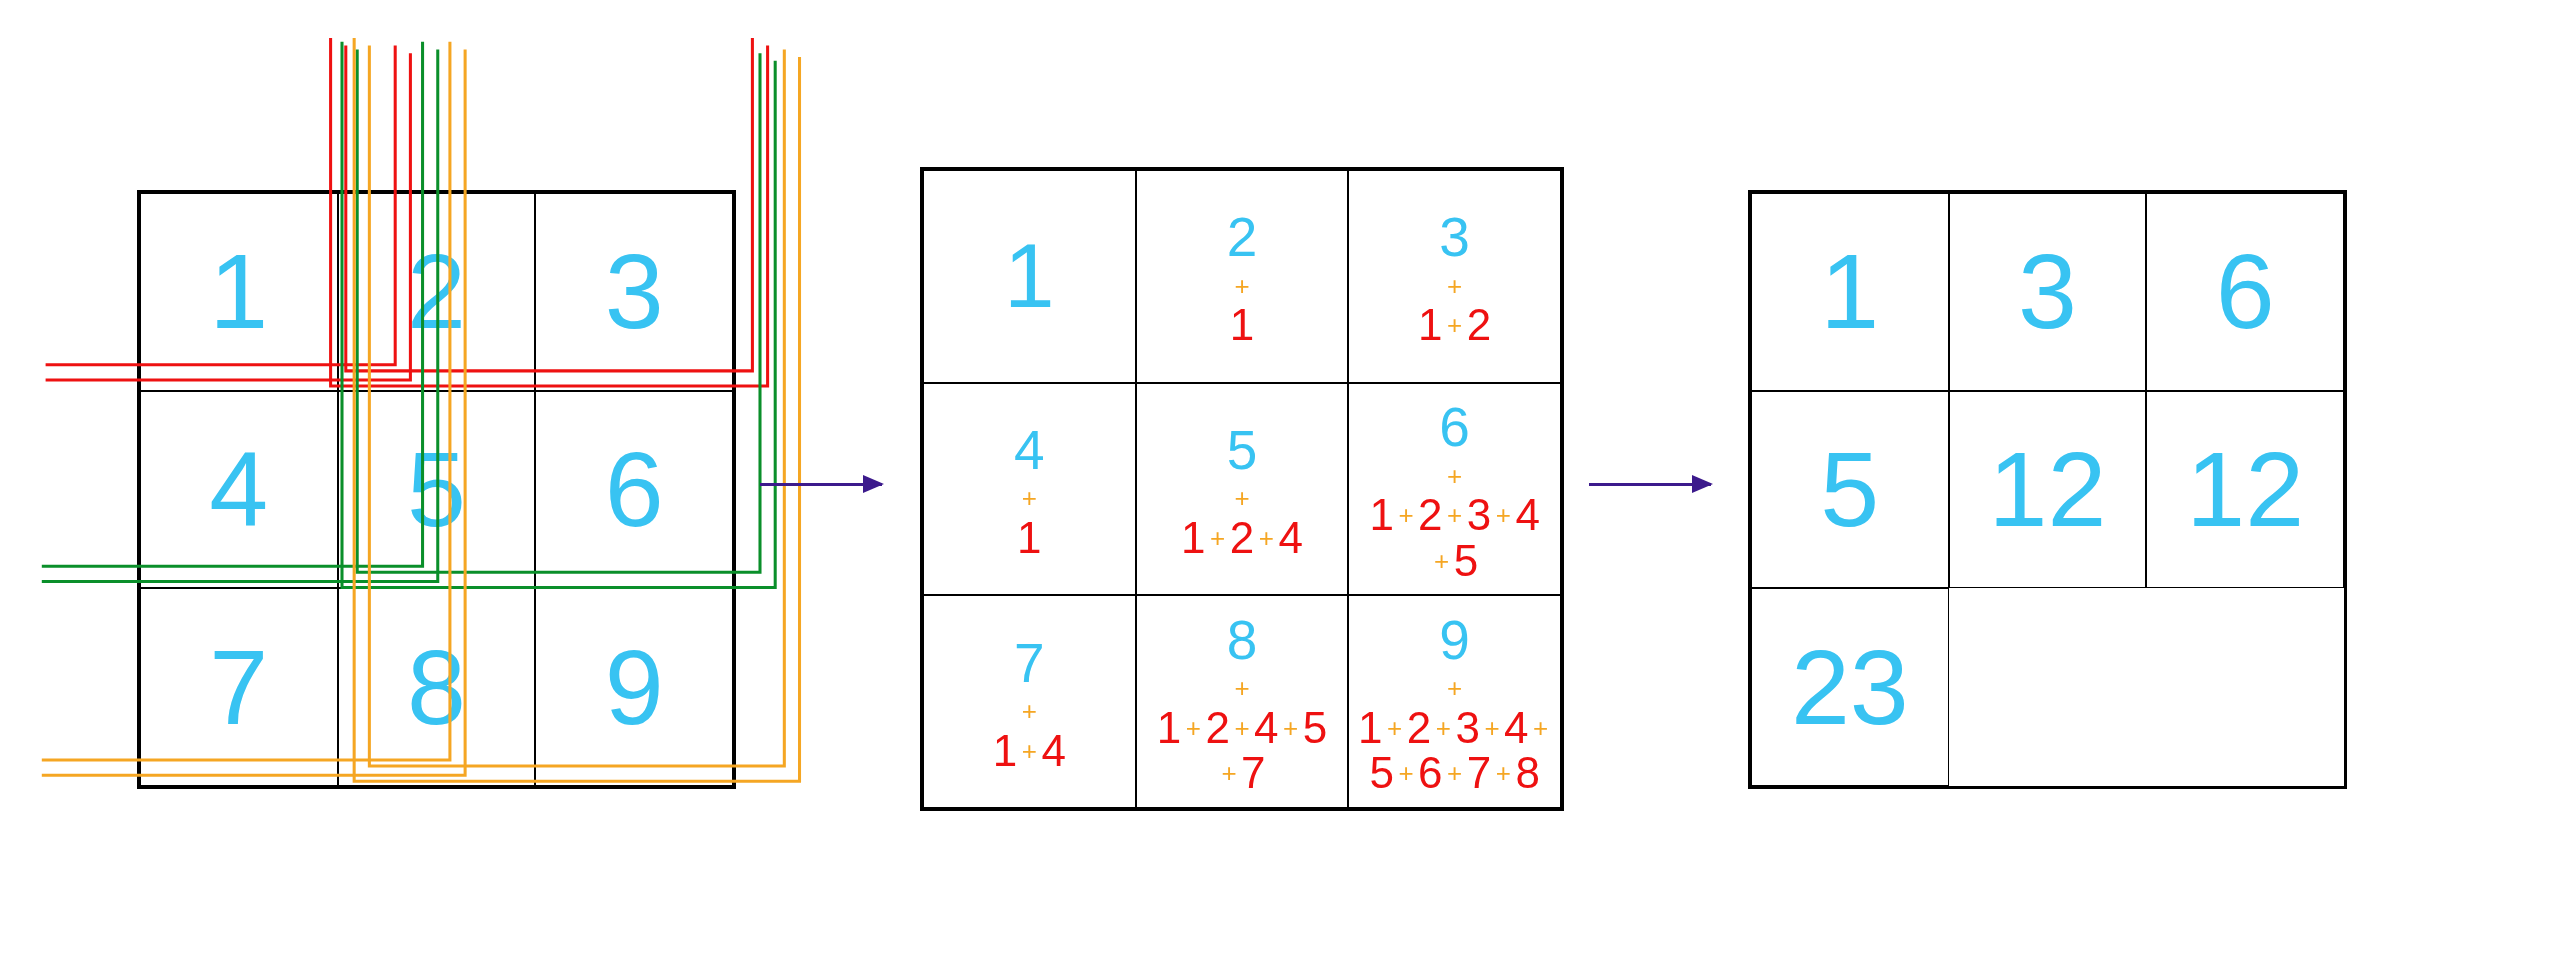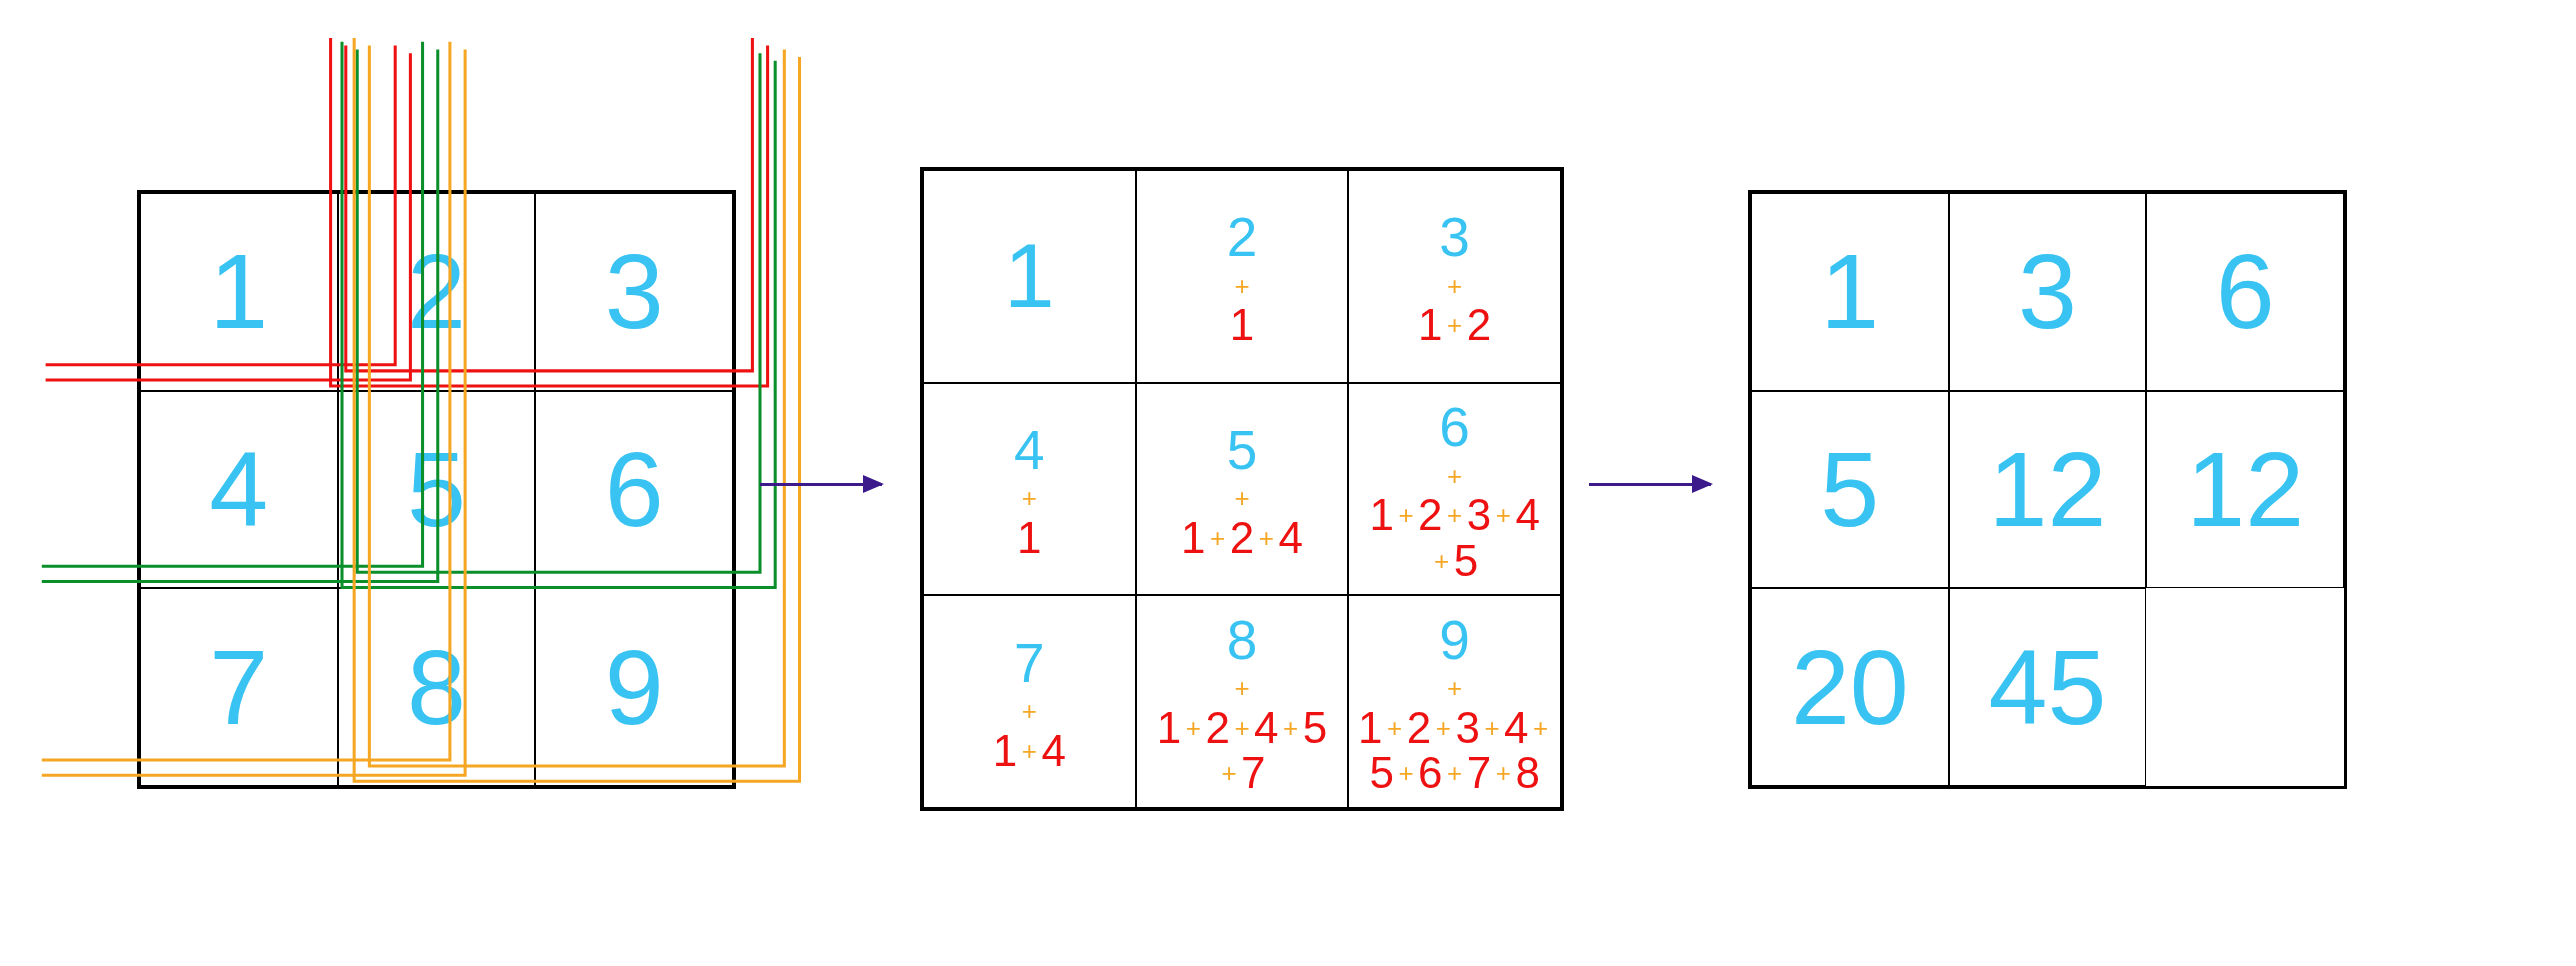--- a/index.html
+++ b/index.html
@@ -220,19 +220,16 @@
   <div class="cell">
       <span class="big-blue">5</span>
     </div>
   <div class="cell">
       <span class="big-blue">12</span>
     </div>
   <div class="cell">
       <span class="big-blue">12</span>
     </div>
   <div class="cell">
-      <span class="big-blue">20</span>
-    </div>
-  <div class="cell">
-      <span class="big-blue">45</span>
+      <span class="big-blue">23</span>
     </div>
 </div>
 
 
 </body></html>

